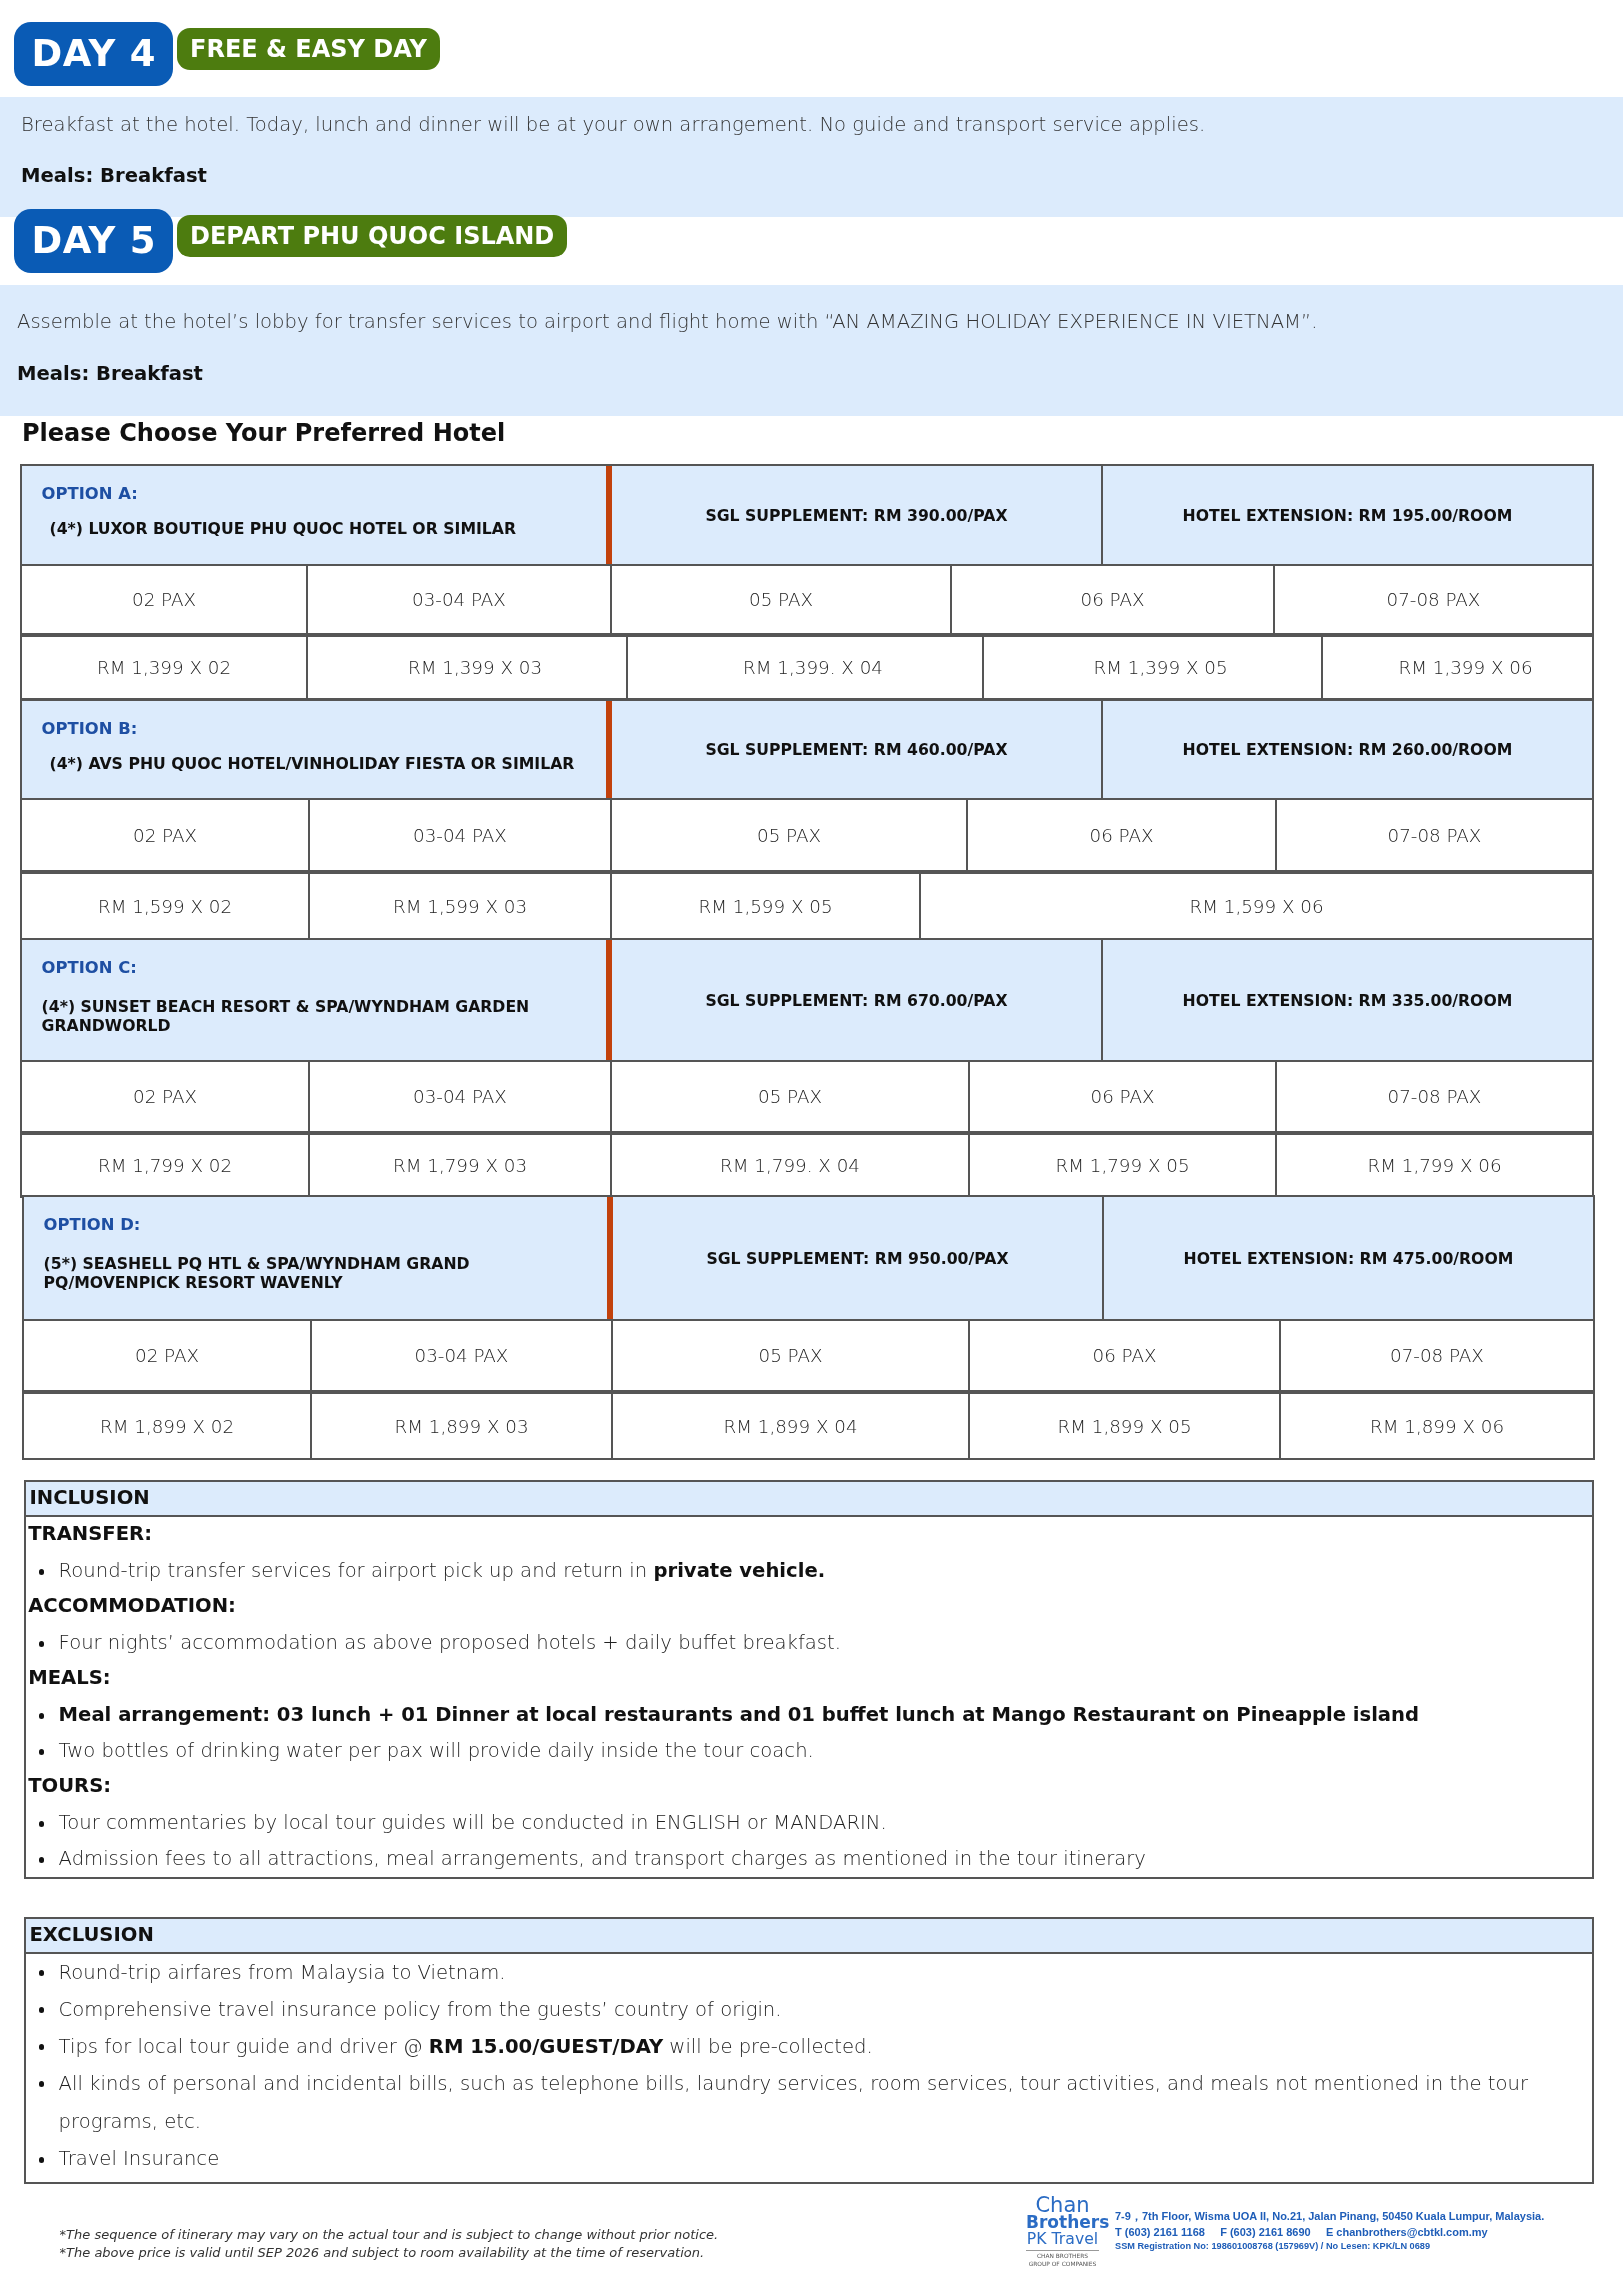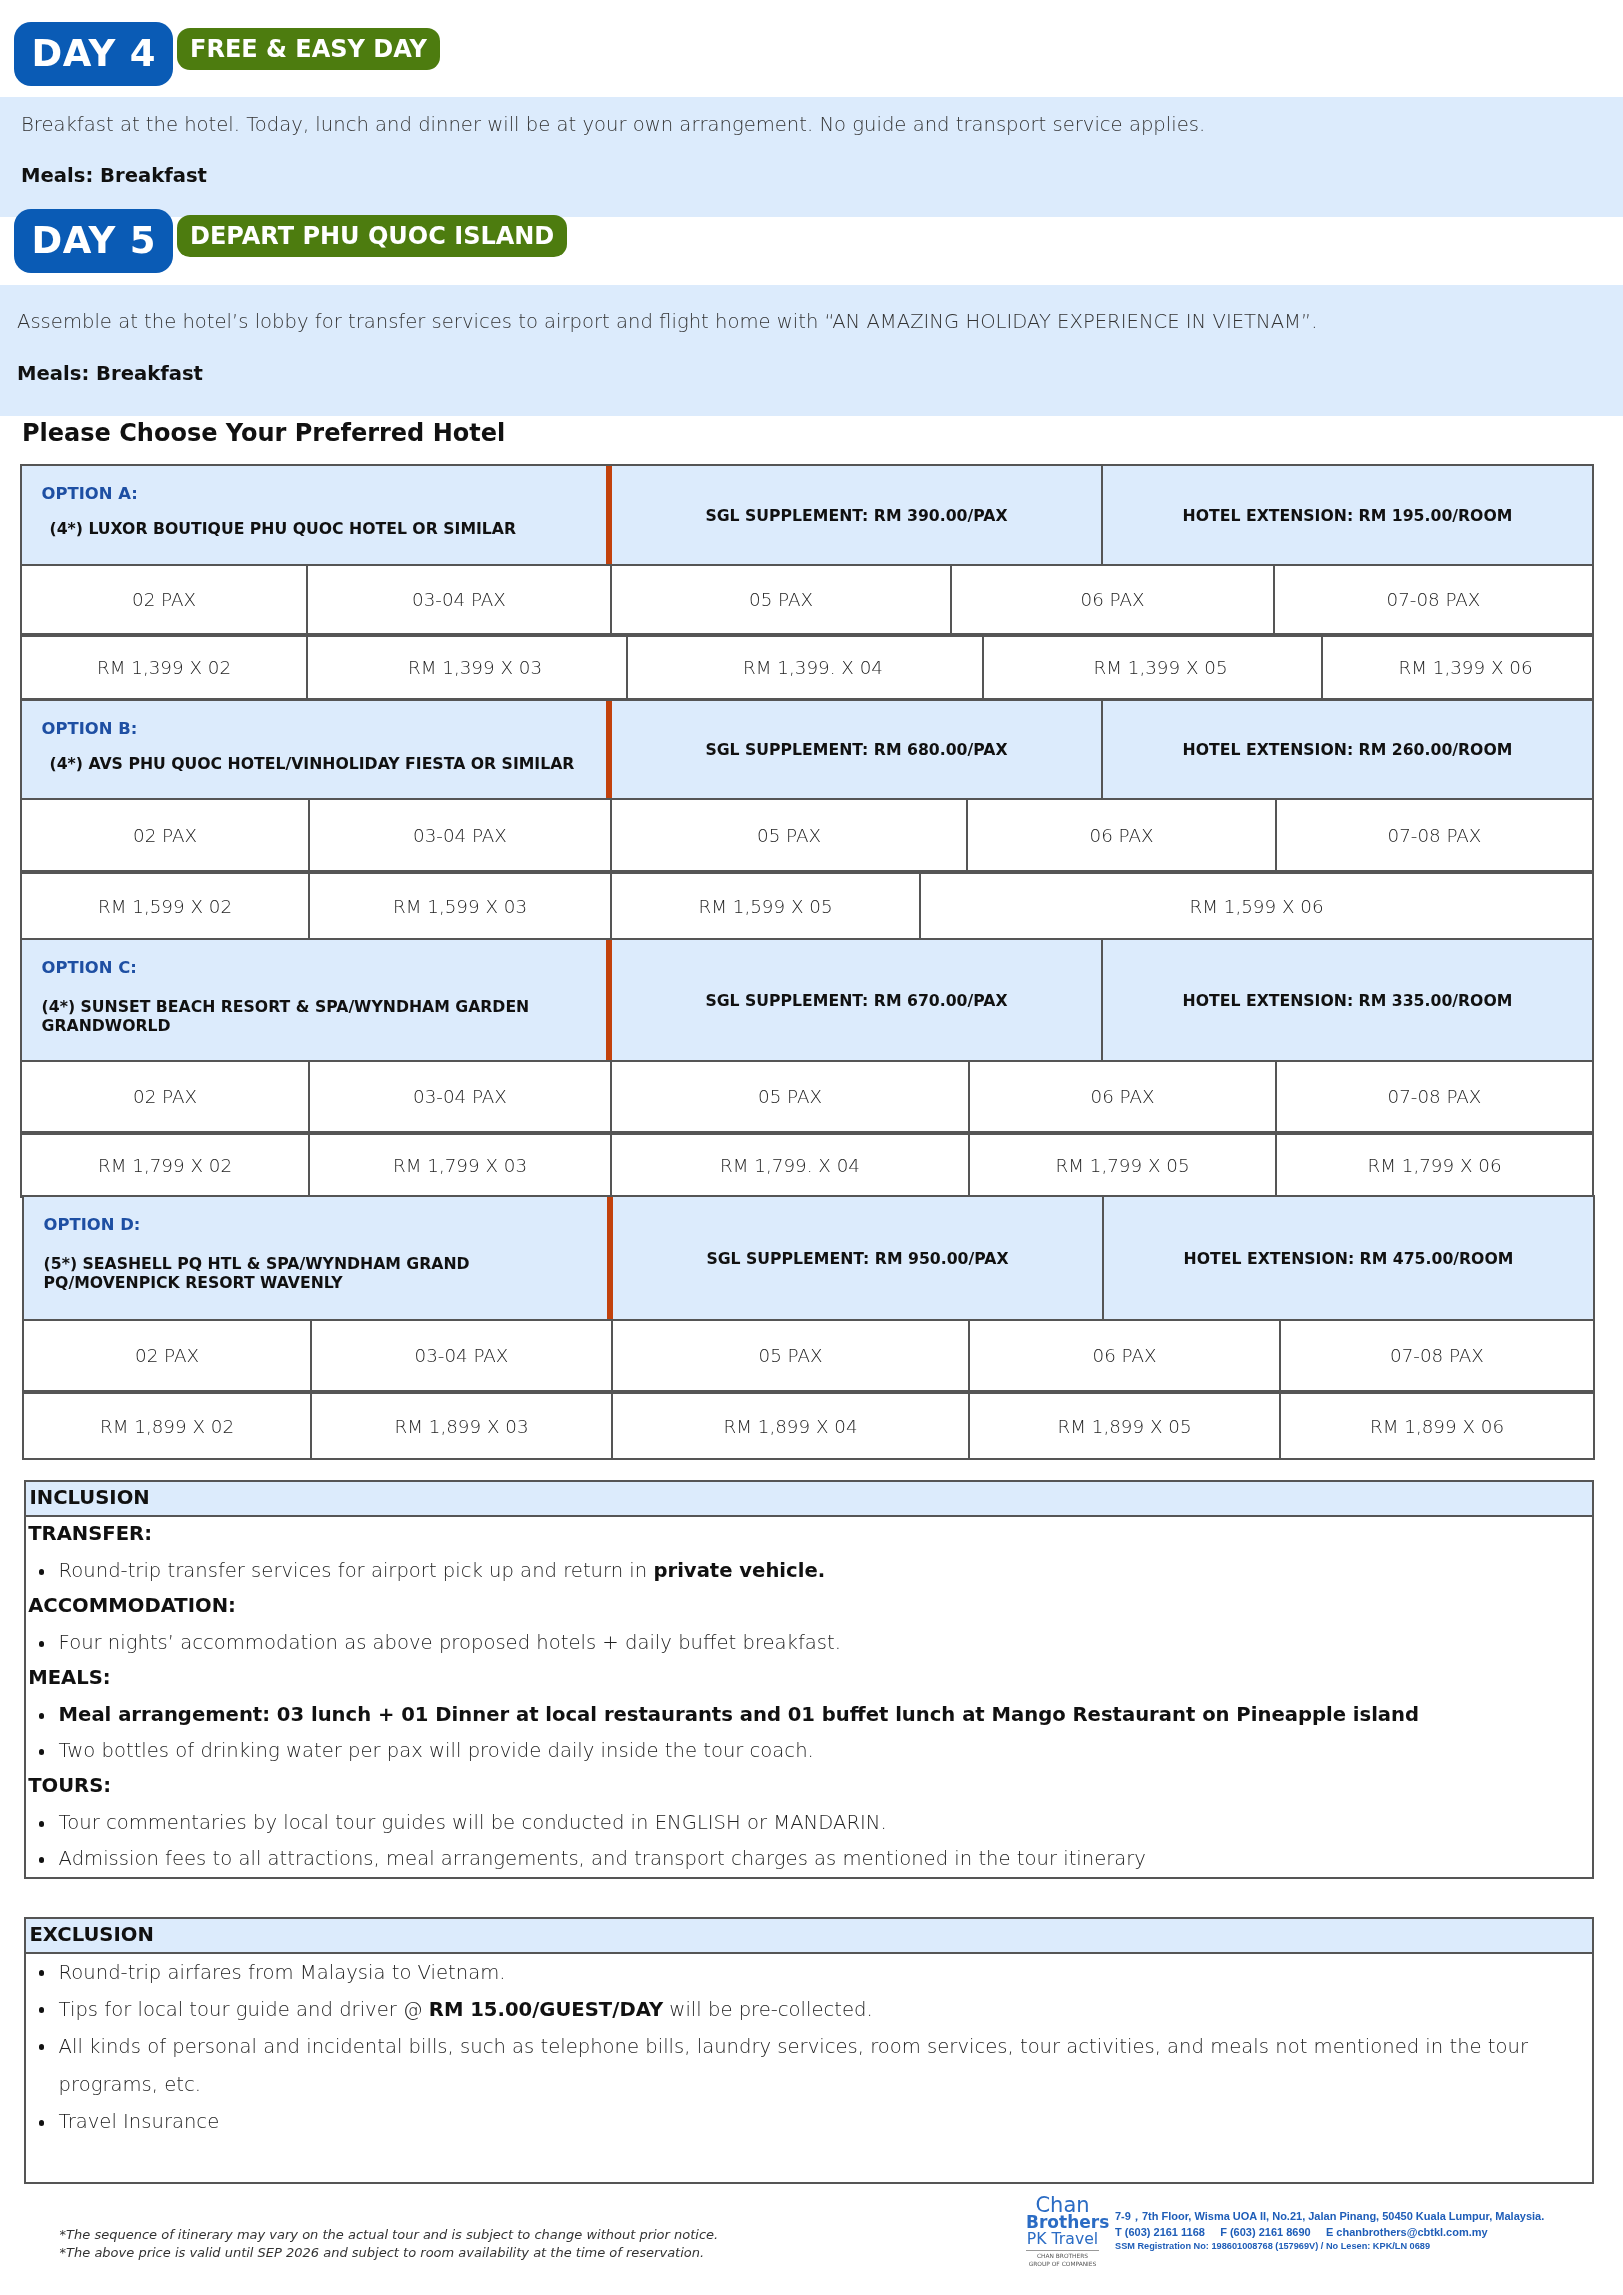--- a/index.html
+++ b/index.html
@@ -102,21 +102,21 @@
     <div class="cell" style="flex:1;">RM 1,399 X 06</div>
   </div>
 </div>
 
 <div class="option" style="top:699px;">
   <div class="opt-head" style="height:101px;">
     <div class="name-cell">
       <div class="label">OPTION B:</div>
       <div class="hotel" style="padding-left:7.9px;margin-top:15.7px;">(4*)  AVS PHU QUOC HOTEL/VINHOLIDAY FIESTA OR SIMILAR</div>
     </div>
-    <div class="sgl">SGL SUPPLEMENT: RM 680.00/PAX</div>
+    <div class="sgl">SGL SUPPLEMENT: RM 460.00/PAX</div>
     <div class="ext">HOTEL EXTENSION: RM 260.00/ROOM</div>
   </div>
   <div class="opt-row" style="height:72px;">
     <div class="cell" style="width:288px;">02 PAX</div>
     <div class="cell" style="width:302px;">03-04 PAX</div>
     <div class="cell" style="width:356px;">05 PAX</div>
     <div class="cell" style="width:309px;">06 PAX</div>
     <div class="cell" style="flex:1;">07-08 PAX</div>
   </div>
   <div class="opt-row sep" style="height:68px;">
@@ -187,20 +187,21 @@
   <div class="li"><b>Meal arrangement: 03 lunch + 01 Dinner at local restaurants and 01 buffet lunch at Mango Restaurant on Pineapple island</b></div>
   <div class="li">Two bottles of drinking water per pax will provide daily inside the tour coach.</div>
   <div class="sub">TOURS:</div>
   <div class="li">Tour commentaries by local tour guides will be conducted in ENGLISH or MANDARIN.</div>
   <div class="li">Admission fees to all attractions, meal arrangements, and transport charges as mentioned in the tour itinerary</div>
 </div>
 
 <div class="box" style="top:1917px;height:267px;">
   <div class="box-head">EXCLUSION</div>
   <div class="li" style="height:37px;line-height:37px;">Round-trip airfares from Malaysia to Vietnam.</div>
+  <div class="li" style="height:37px;line-height:37px;">Comprehensive travel insurance policy from the guests’ country of origin.</div>
   <div class="li" style="height:37px;line-height:37px;"><span>Tips for local tour guide and driver @ </span><b>RM 15.00/GUEST/DAY</b><span> will be pre-collected.</span></div>
   <div class="li tall">
       <div>All kinds of personal and incidental bills, such as telephone bills, laundry services, room services, tour activities, and meals not mentioned in the tour</div>
       <div>programs, etc.</div>
     </div>
   <div class="li">Travel Insurance</div>
 </div>
 
 <div class="foot-note" style="top:2227px;">*The sequence of itinerary may vary on the actual tour and is subject to change without prior notice.</div>
 <div class="foot-note" style="top:2245px;">*The above price is valid until SEP 2026 and subject to room availability at the time of reservation.</div>

